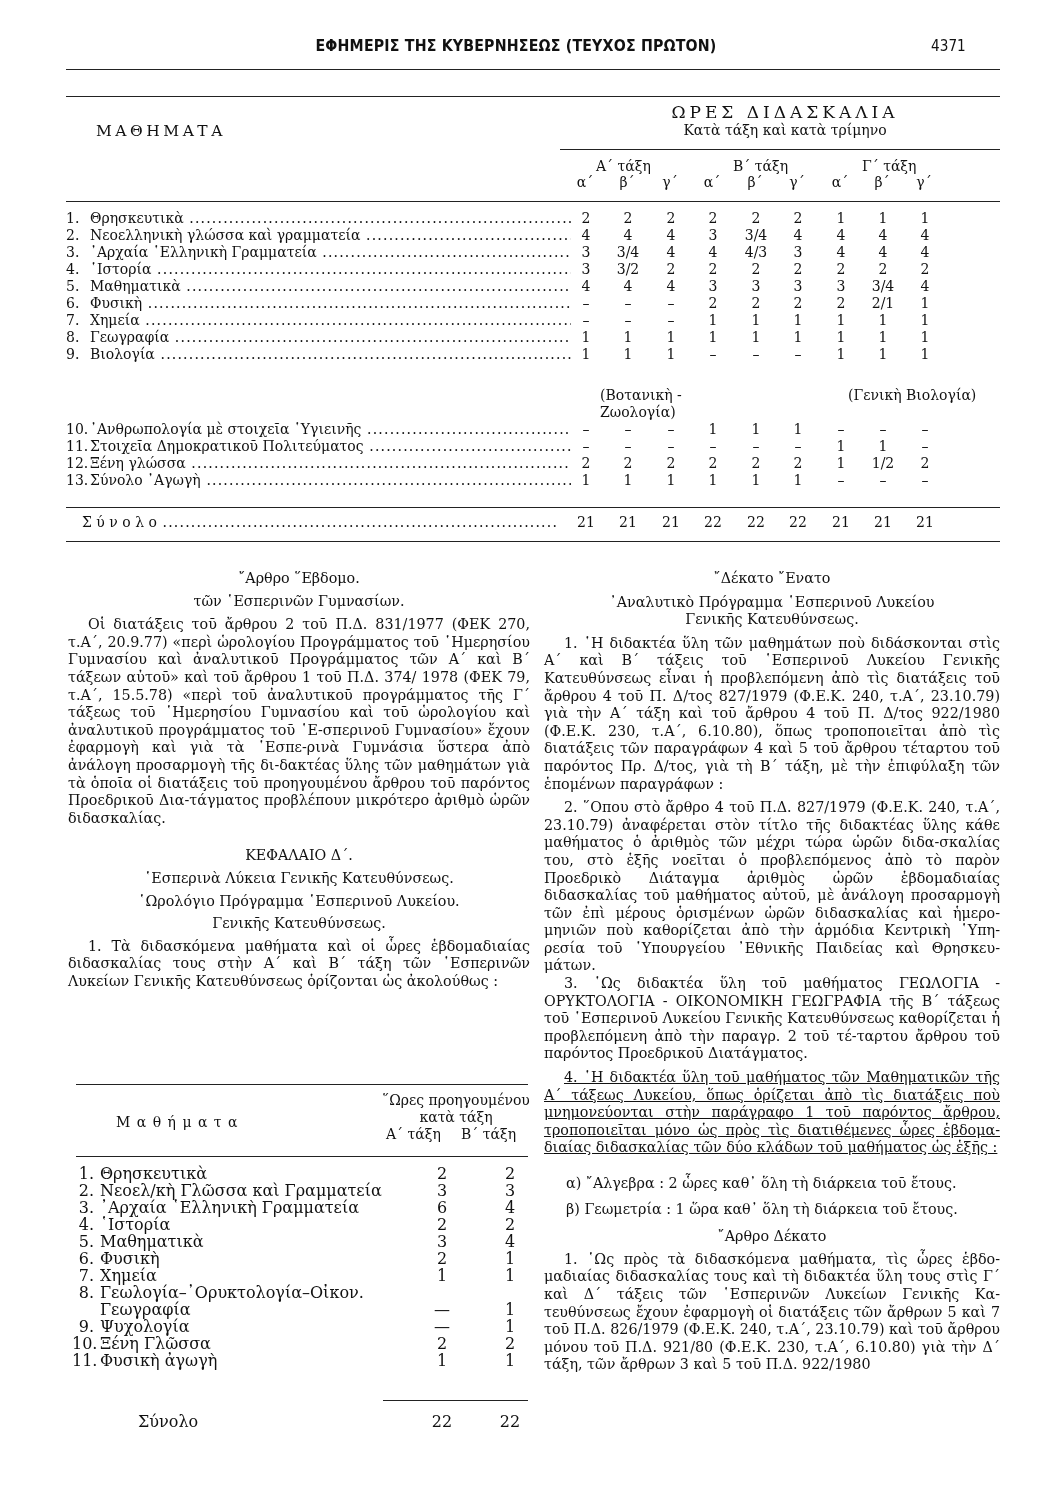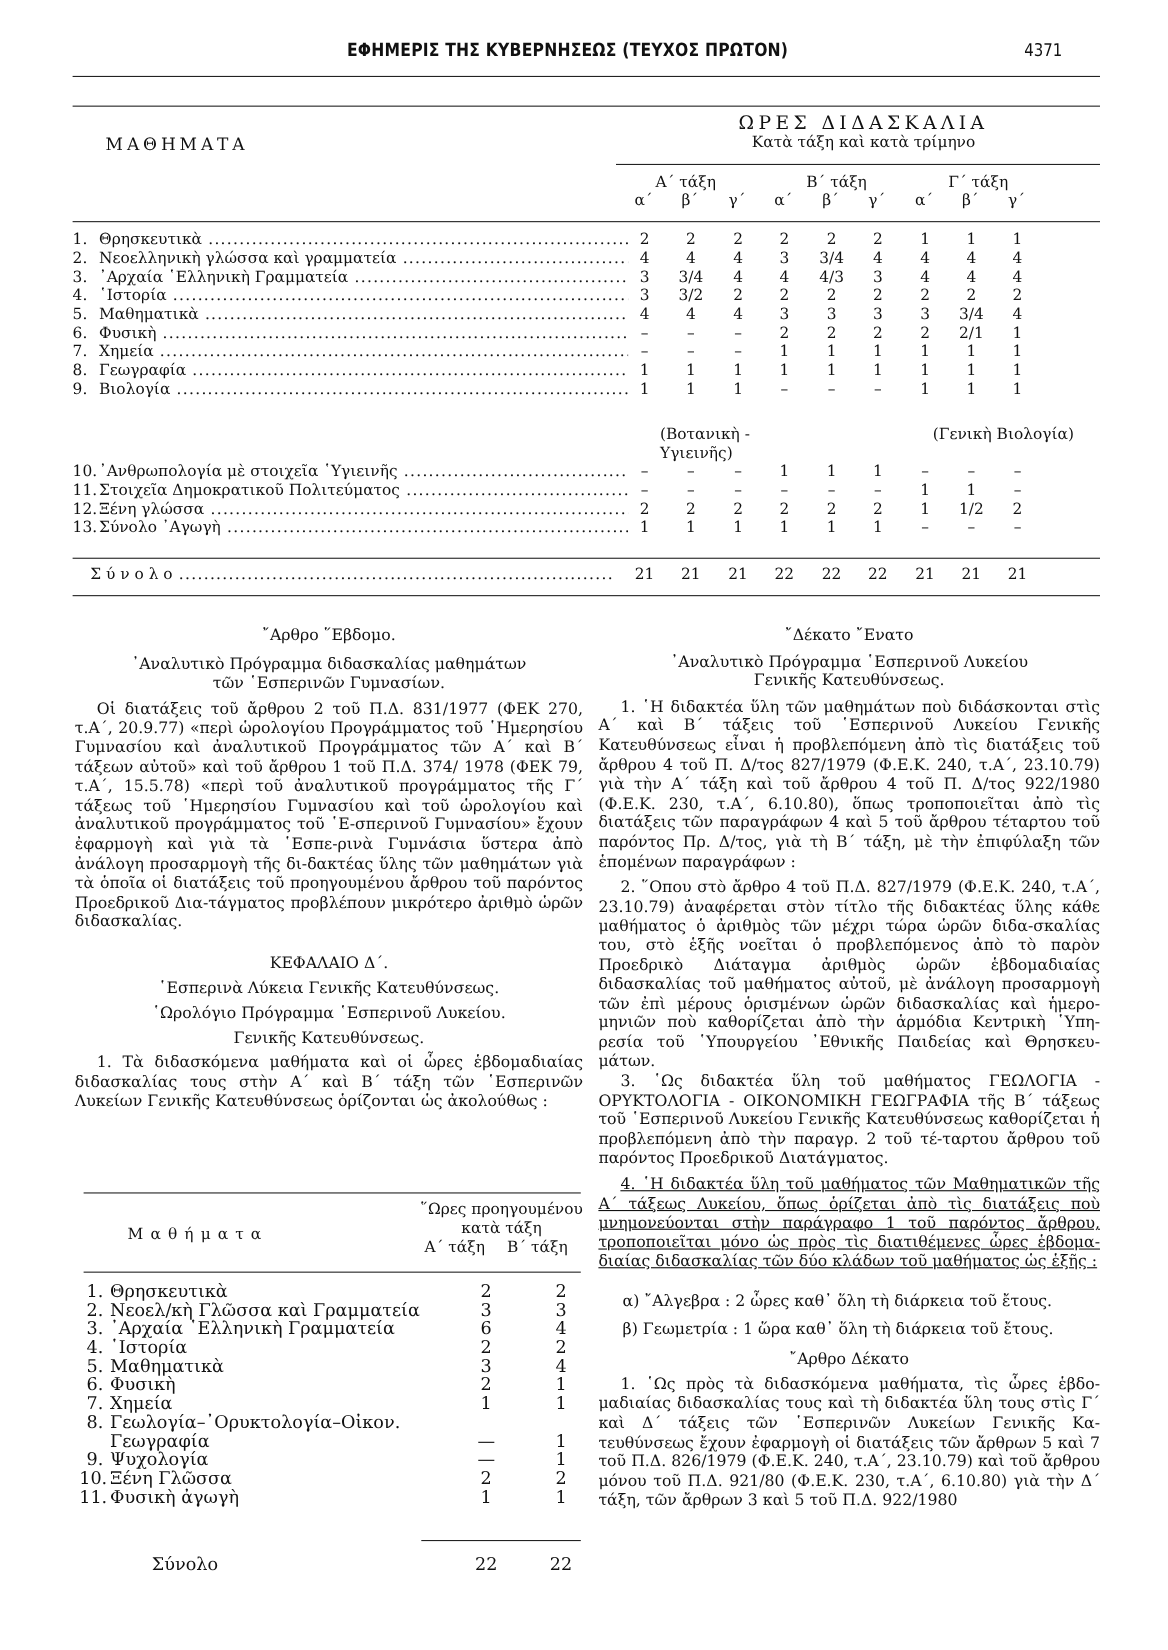--- a/index.html
+++ b/index.html
@@ -223,41 +223,40 @@
       <span class="cell" style="left: 627px;">1</span>
       <span class="cell" style="left: 670px;">1</span>
       <span class="cell" style="left: 712px;">1</span>
       <span class="cell" style="left: 755px;">–</span>
       <span class="cell" style="left: 797px;">–</span>
       <span class="cell" style="left: 839px;">–</span>
     </div>
   </div>
 
 <div class="note" style="left:600px; top:387px;">(Βοτανικὴ -</div>
-<div class="note" style="left:600px; top:404px;">Υγιεινῆς)</div>
+<div class="note" style="left:600px; top:404px;">Ζωολογία)</div>
 <div class="note" style="left:848px; top:387px;">(Γενικὴ Βιολογία)</div>
 
 <div class="hr" style="left:66px; top:507px; width:934px;"></div>
 <div class="t1-row" style="top:514px;" id="t1-total">
   <div class="subj"><span style="padding-left:16px;">Σ ύ ν ο λ ο</span><span class="dots"> ......................................................................</span></div>
 <span class="cell" style="left: 500px;">21</span>
     <span class="cell" style="left: 542px;">21</span>
     <span class="cell" style="left: 585px;">21</span>
     <span class="cell" style="left: 627px;">22</span>
     <span class="cell" style="left: 670px;">22</span>
     <span class="cell" style="left: 712px;">22</span>
     <span class="cell" style="left: 755px;">21</span>
     <span class="cell" style="left: 797px;">21</span>
     <span class="cell" style="left: 839px;">21</span>
   </div>
 <div class="hr" style="left:66px; top:541px; width:934px;"></div>
 
 <div class="col" style="left:68px; top:565px; width:462px;">
   <div class="heading">῎Αρθρο ῞Εβδομο.</div>
-  <div class="center" style="margin-top:8px;">᾿Αναλυτικὸ Πρόγραμμα διδασκαλίας μαθημάτων</div>
   <div class="center" style="margin-bottom:6px;">τῶν ῾Εσπερινῶν Γυμνασίων.</div>
   <div class="justify indent">Οἱ διατάξεις τοῦ ἄρθρου 2 τοῦ Π.Δ. 831/1977 (ΦΕΚ 270, τ.Α΄, 20.9.77) «περὶ ὡρολογίου Προγράμματος τοῦ ῾Ημερησίου Γυμνασίου καὶ ἀναλυτικοῦ Προγράμματος τῶν Α΄ καὶ Β΄ τάξεων αὐτοῦ» καὶ τοῦ ἄρθρου 1 τοῦ Π.Δ. 374/ 1978 (ΦΕΚ 79, τ.Α΄, 15.5.78) «περὶ τοῦ ἀναλυτικοῦ προγράμματος τῆς Γ΄ τάξεως τοῦ ῾Ημερησίου Γυμνασίου καὶ τοῦ ὡρολογίου καὶ ἀναλυτικοῦ προγράμματος τοῦ ῾Ε-σπερινοῦ Γυμνασίου» ἔχουν ἐφαρμογὴ καὶ γιὰ τὰ ῾Εσπε-ρινὰ Γυμνάσια ὕστερα ἀπὸ ἀνάλογη προσαρμογὴ τῆς δι-δακτέας ὕλης τῶν μαθημάτων γιὰ τὰ ὁποῖα οἱ διατάξεις τοῦ προηγουμένου ἄρθρου τοῦ παρόντος Προεδρικοῦ Δια-τάγματος προβλέπουν μικρότερο ἀριθμὸ ὡρῶν διδασκαλίας.</div>
   <div class="heading" style="margin-top:20px;">ΚΕΦΑΛΑΙΟ Δ΄.</div>
   <div class="heading">῾Εσπερινὰ Λύκεια Γενικῆς Κατευθύνσεως.</div>
   <div class="heading">῾Ωρολόγιο Πρόγραμμα ῾Εσπερινοῦ Λυκείου.</div>
   <div class="heading">Γενικῆς Κατευθύνσεως.</div>
   <div class="justify indent">1. Τὰ διδασκόμενα μαθήματα καὶ οἱ ὧρες ἑβδομαδιαίας διδασκαλίας τους στὴν Α΄ καὶ Β΄ τάξη τῶν ῾Εσπερινῶν Λυκείων Γενικῆς Κατευθύνσεως ὁρίζονται ὡς ἀκολούθως :</div>
 </div>
 
 <div class="hr" style="left:76px; top:1084px; width:452px;"></div>

